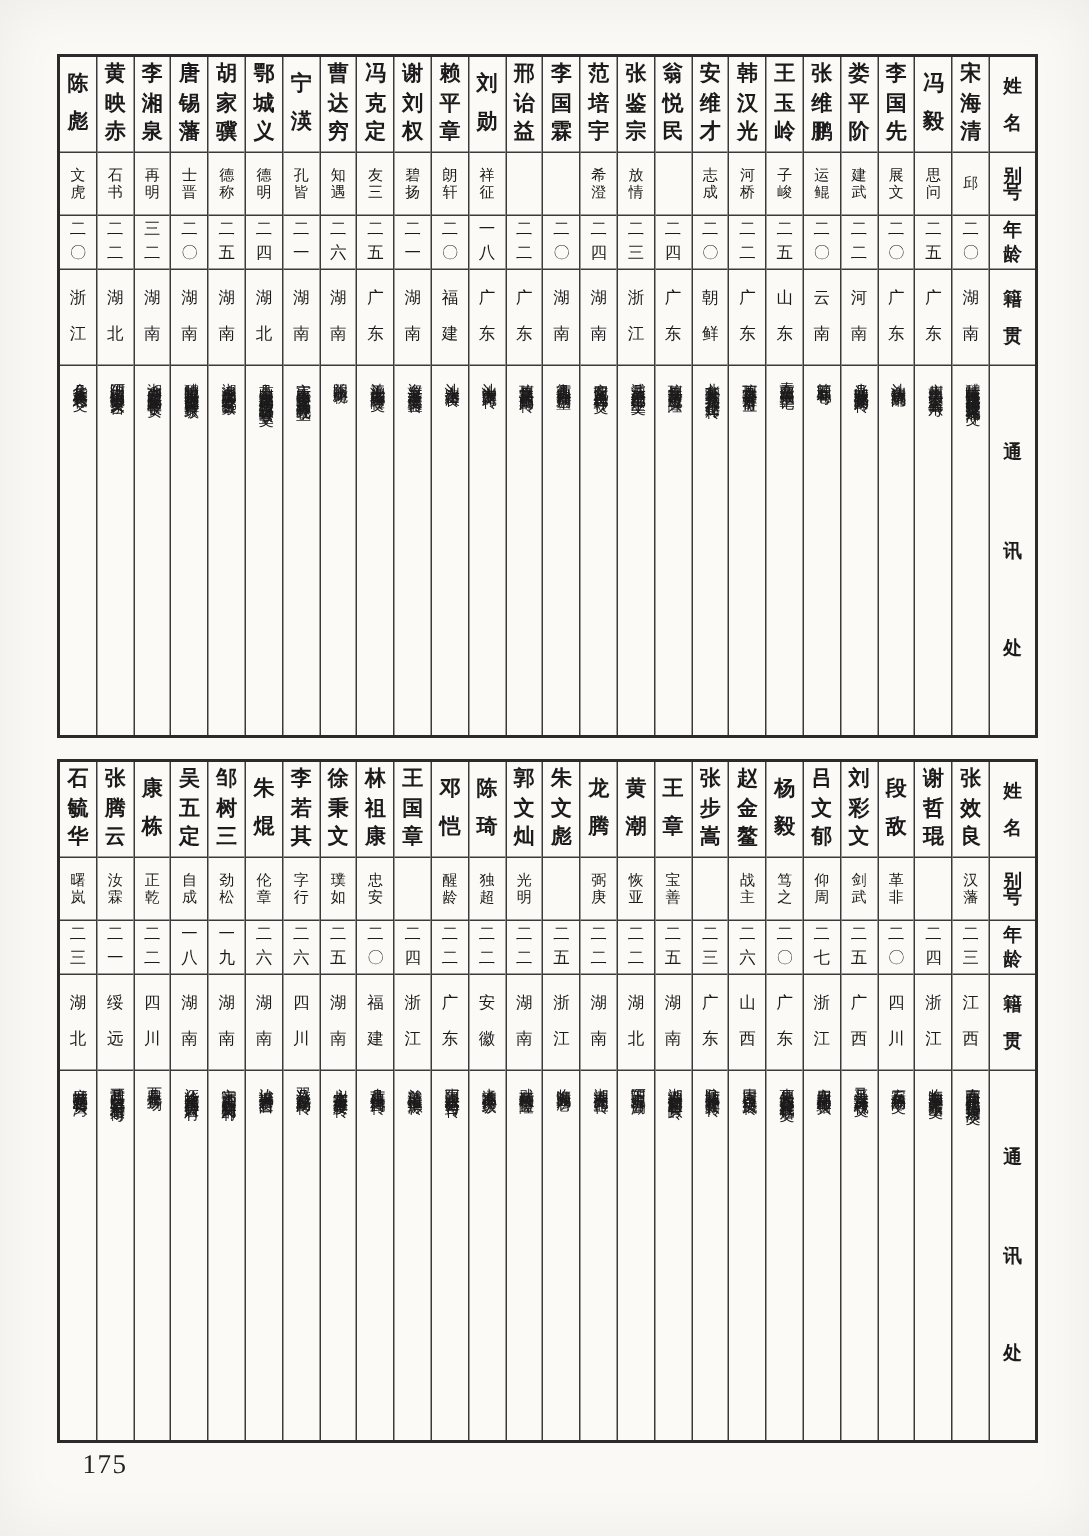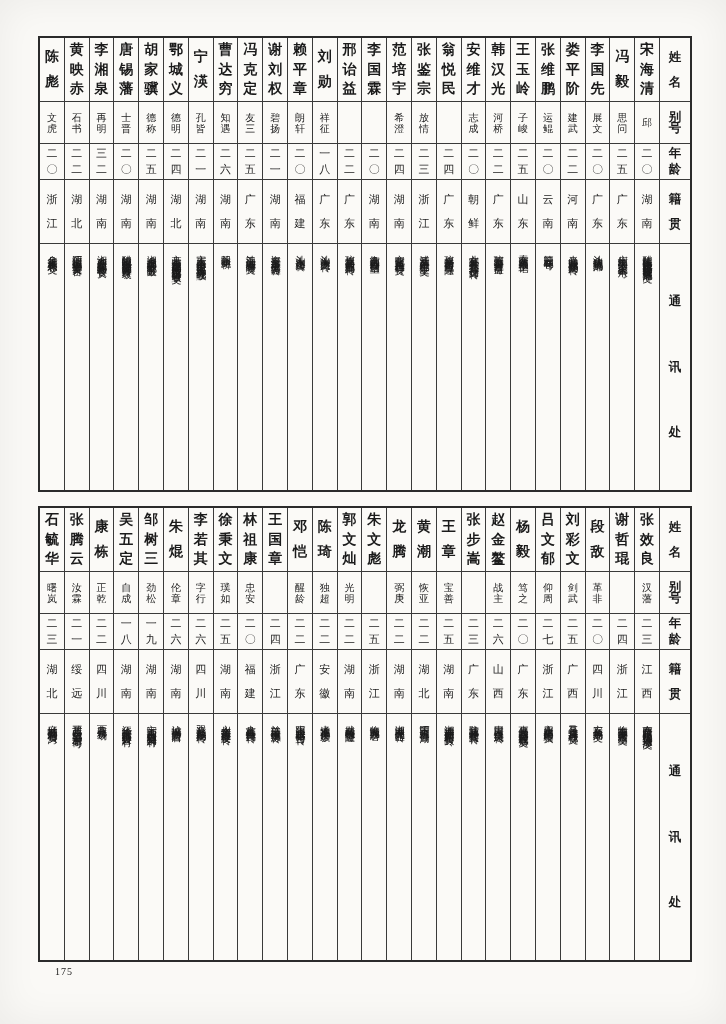--- a/index.html
+++ b/index.html
@@ -58,21 +58,21 @@
     text-orientation:upright;
     font-size:10px;
     line-height:12px;
     letter-spacing:1px;
     max-height:240px;
   }
   .header-col .cell span{font-weight:bold;font-size:12.5px;}
   .header-col .r-addr{flex-direction:column;justify-content:space-evenly;align-items:center;padding:0;}
   .page-number{
     position:absolute;left:55px;top:966px;
-    font-size:10px;letter-spacing:1px;color:#222;
+    font-size:18px;letter-spacing:1px;color:#222;
     font-family:"Liberation Serif","DejaVu Serif",serif;
   }
 </style>
 </head>
 <body>
 
 <div class="page">
   <div class="tables-wrap">
     <div class="vtable" id="table-top">
         <div class="col header-col">

